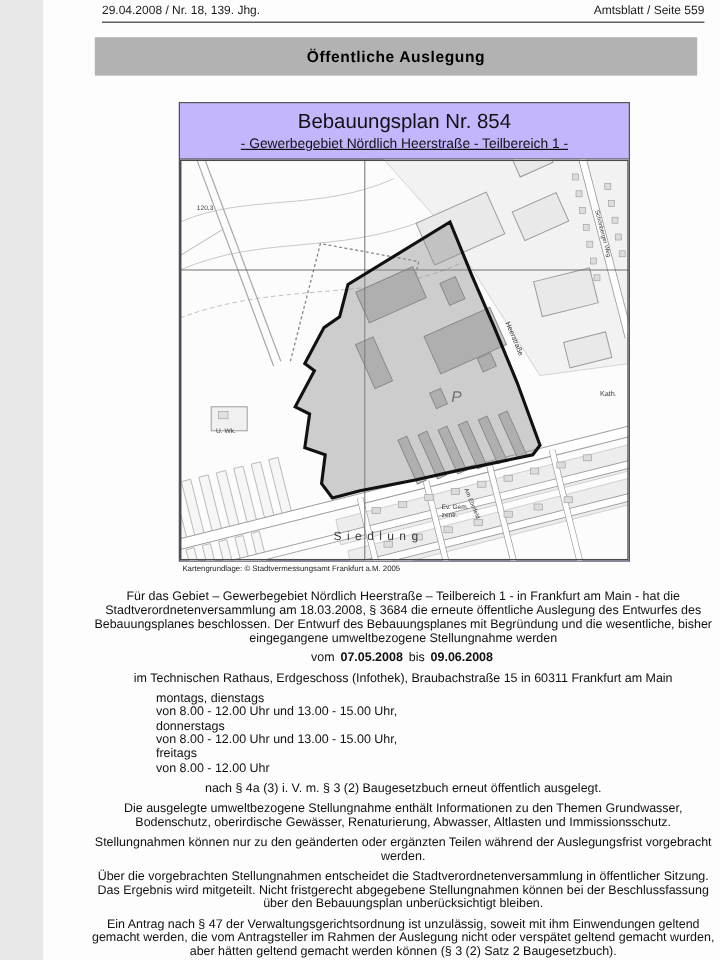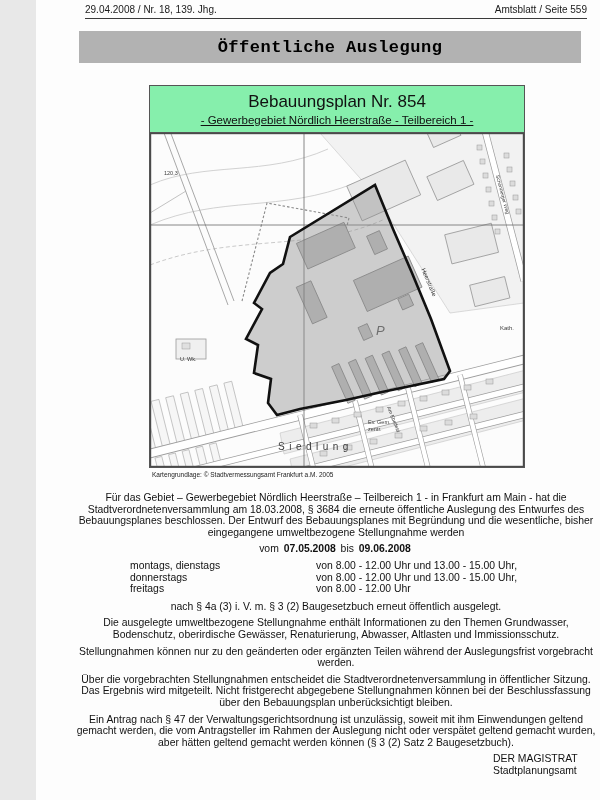--- a/index.html
+++ b/index.html
@@ -5,39 +5,39 @@
   html,body{margin:0;padding:0;background:#e8e8e8;}
   .page{position:relative;width:588px;height:800px;background:#fdfdfd;
         font-family:"Liberation Sans",sans-serif;color:#111;overflow:hidden;margin-left:36px;}
 
   .header{position:absolute;left:49px;right:37px;top:4px;display:flex;
           justify-content:space-between;font-size:10px;color:#1a1a1a;
           border-bottom:1.5px solid #3a3a3a;padding-bottom:3px;}
 
   .banner{position:absolute;left:43px;right:43px;top:31px;height:32px;
           background:#b2b2b2;display:flex;align-items:center;justify-content:center;
-          font-size:17px;font-weight:bold;letter-spacing:.5px;color:#000;font-family:Liberation Mono, monospace;}
+          font-size:13px;font-weight:bold;letter-spacing:.5px;color:#000;}
 
   .plan-box{position:absolute;left:113px;top:85px;width:374px;border:1.2px solid #555;
-            background:#86efac;}
+            background:#c4b5fd;}
   .plan-titles{height:47px;border-bottom:1.2px solid #555;text-align:center;padding-top:6px;
                box-sizing:border-box;}
   .plan-title{font-size:17px;line-height:19px;}
   .plan-subtitle{font-size:11.5px;margin-top:3px;text-decoration:underline;}
   svg.map{display:block;width:374px;height:334px;}
   .map-caption{position:absolute;left:116px;top:471px;font-size:6.5px;color:#222;}
 
   .body-text{position:absolute;left:36px;width:528px;top:492px;font-size:10.4px;
              line-height:11.6px;text-align:justify;}
   .body-text p{margin:0 0 5px 0;text-align:center;}
   .date-line{text-align:center;margin:1px 0 4px 0;}
   .date-line b{margin:0 2px;}
   .loc-line{text-align:left;margin-bottom:3px;}
   .schedule{margin:0 0 6px 58px;}
-  .sched-row{display:flex;}
+  .sched-row{display:flex;flex-direction:column;}
   .sched-days{width:186px;flex:none;}
   .signature{margin-left:421px;margin-top:2px;text-align:left;line-height:11.5px;}
 
   text{font-family:"Liberation Sans",sans-serif;}
 </style>
 </head>
 <body>
 
 <div class="page">
 
@@ -187,20 +187,21 @@
     </svg>
   </div>
 
   <div class="map-caption">Kartengrundlage: © Stadtvermessungsamt Frankfurt a.M. 2005</div>
 
   <div class="body-text">
     <p>Für das Gebiet – Gewerbegebiet Nördlich Heerstraße – Teilbereich 1 - in Frankfurt am Main - hat die Stadtverordnetenversammlung am 18.03.2008, § 3684 die erneute öffentliche Auslegung des Entwurfes des Bebauungsplanes beschlossen. Der Entwurf des Bebauungsplanes mit Begründung und die wesentliche, bisher eingegangene umweltbezogene Stellungnahme werden</p>
 
     <p class="date-line"><span>vom</span> <b>07.05.2008</b> <span>bis</span> <b>09.06.2008</b></p>
 
+    <p class="loc-line">im Technischen Rathaus, Erdgeschoss (Infothek), Braubachstraße 15 in 60311 Frankfurt am Main</p>
 
     <div class="schedule">
       <div class="sched-row">
         <span class="sched-days">montags, dienstags</span>
         <span>von 8.00 - 12.00 Uhr und 13.00 - 15.00 Uhr,</span>
       </div>
       <div class="sched-row">
       </div>
       <div class="sched-row">
         <span class="sched-days">donnerstags</span>

